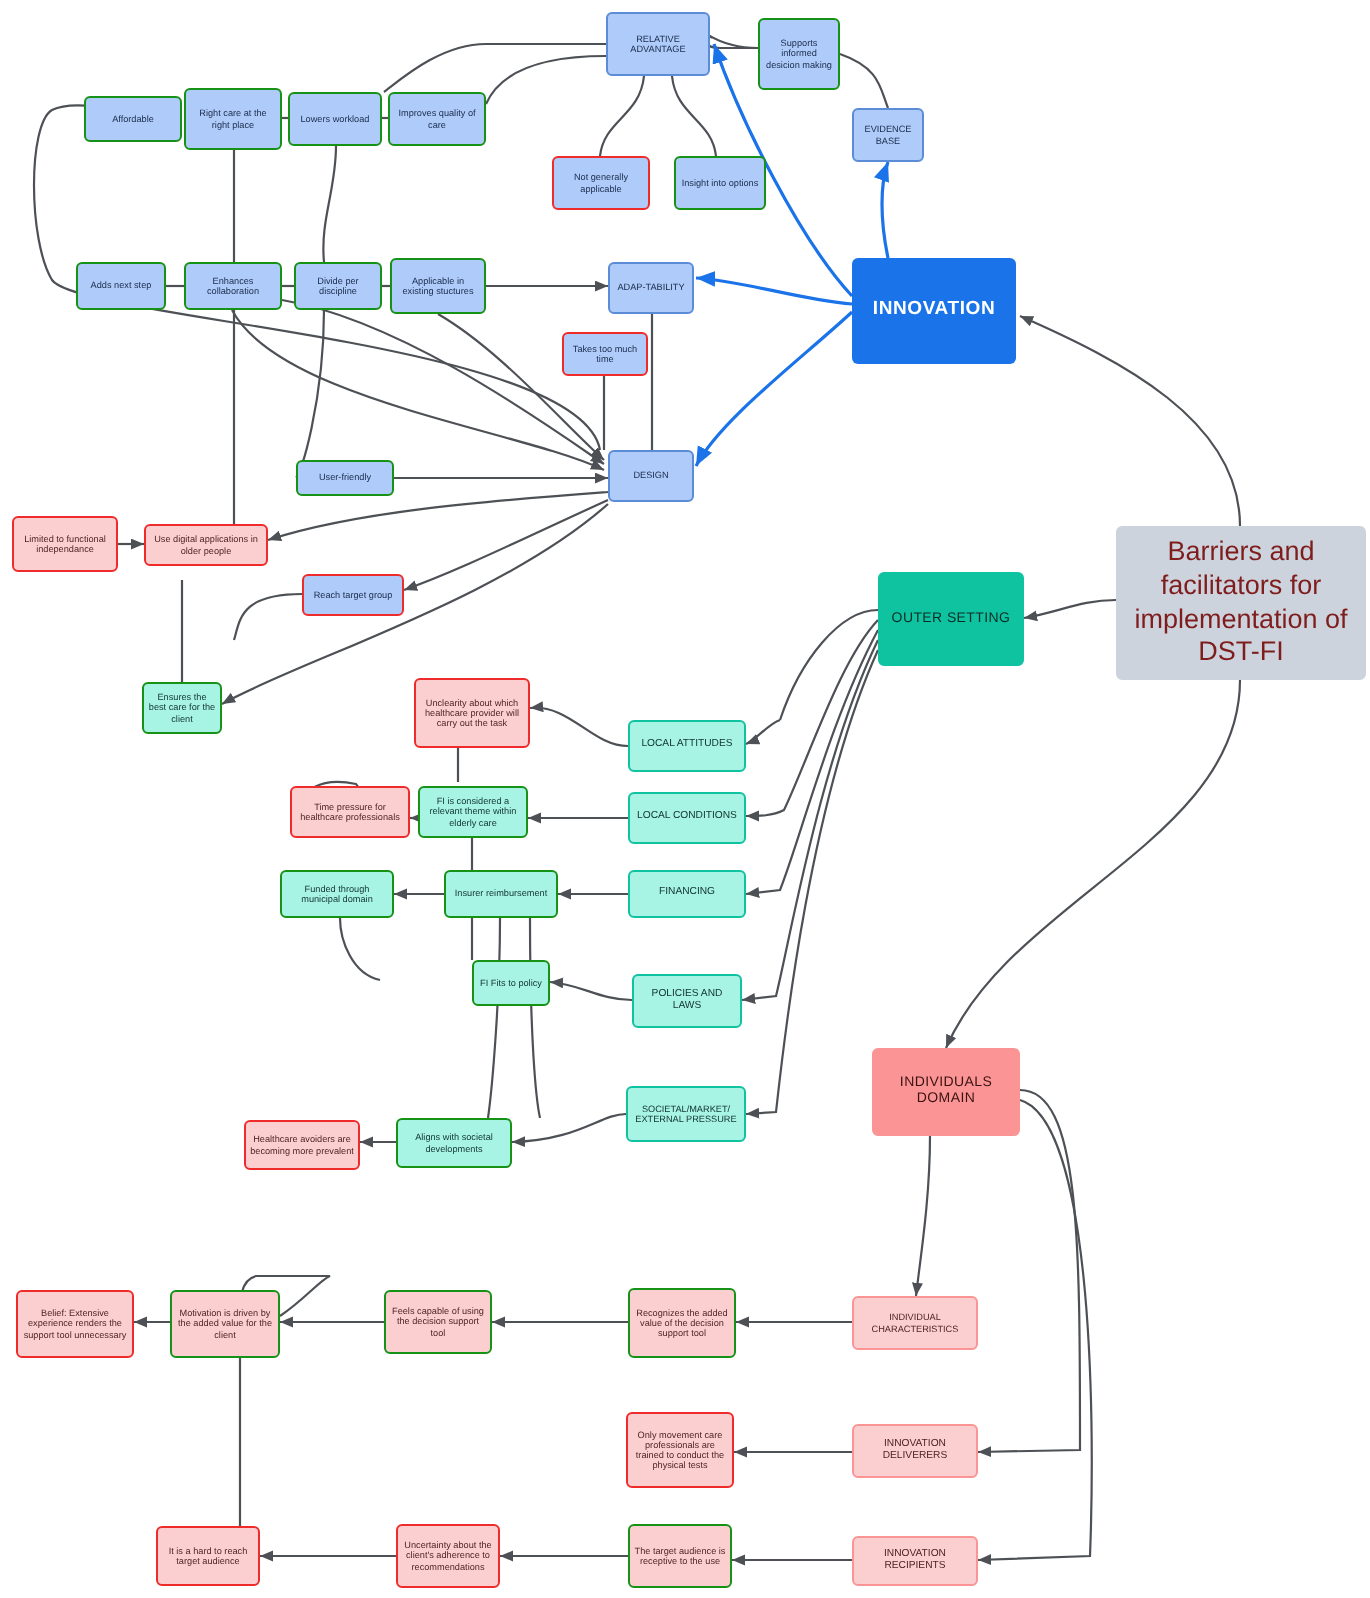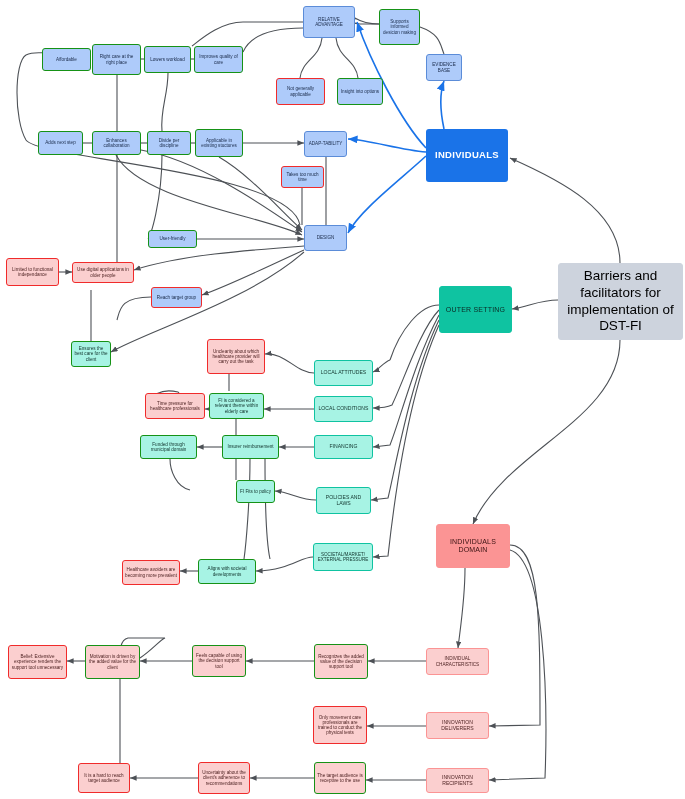--- a/index.html
+++ b/index.html
@@ -9,21 +9,21 @@
   #edges{position:absolute;left:0;top:0;width:685px;height:799px;pointer-events:none;}
   .node{position:absolute;box-sizing:border-box;display:flex;align-items:center;justify-content:center;text-align:center;line-height:1.12;border-width:1.6px;border-style:solid;border-radius:3px;padding:1px 2px;overflow:hidden;}
   .node span{display:block;width:100%;}
   
   .f-blue{background:#AECBFA;color:#1a2b4a;}
   .f-blue-strong{background:#1A73E8;color:#ffffff;}
   .f-mint{background:#A7F3E4;color:#12352e;}
   .f-mint-strong{background:#0FC3A1;color:#0b2b25;}
   .f-pink{background:#FBCFCF;color:#4a1f1f;}
   .f-pink-strong{background:#FB9494;color:#3a1212;}
-  .f-grey{background:#CDD3DD;color:#000000;justify-content:flex-end;}
+  .f-grey{background:#CDD3DD;color:#7f1d1d;justify-content:flex-end;}
   
   .b-green{border-color:#169216;}
   .b-red{border-color:#F02B2B;}
   .b-blue{border-color:#5B8CD8;}
   .b-none{border-color:transparent;border-width:0;}
   .b-mint{border-color:#0FC3A1;}
   .b-pinkb{border-color:#FB9494;}
   .b-greyb{border-color:#CDD3DD;}
   .t5{font-size:4.6px;}
   .t55{font-size:5.1px;}
@@ -135,21 +135,21 @@
       <div class="node f-blue b-blue t5" style="left: 303px; top: 6px; width: 52px; height: 32px;">
         <span>RELATIVE ADVANTAGE</span>
       </div>
       <div class="node f-blue b-green t5" style="left: 379px; top: 9px; width: 41px; height: 36px;">
         <span>Supports informed desicion making</span>
       </div>
       <div class="node f-blue b-blue t5" style="left: 426px; top: 54px; width: 36px; height: 27px;">
         <span>EVIDENCE BASE</span>
       </div>
       <div class="node f-blue-strong b-none t9" style="left: 426px; top: 129px; width: 82px; height: 53px;">
-        <span>INDIVIDUALS</span>
+        <span>INNOVATION</span>
       </div>
       <div class="node f-blue b-green t5" style="left: 42px; top: 48px; width: 49px; height: 23px;">
         <span>Affordable</span>
       </div>
       <div class="node f-blue b-green t5" style="left: 92px; top: 44px; width: 49px; height: 31px;">
         <span>Right care at the right place</span>
       </div>
       <div class="node f-blue b-green t5" style="left: 144px; top: 46px; width: 47px; height: 27px;">
         <span>Lowers workload</span>
       </div>

